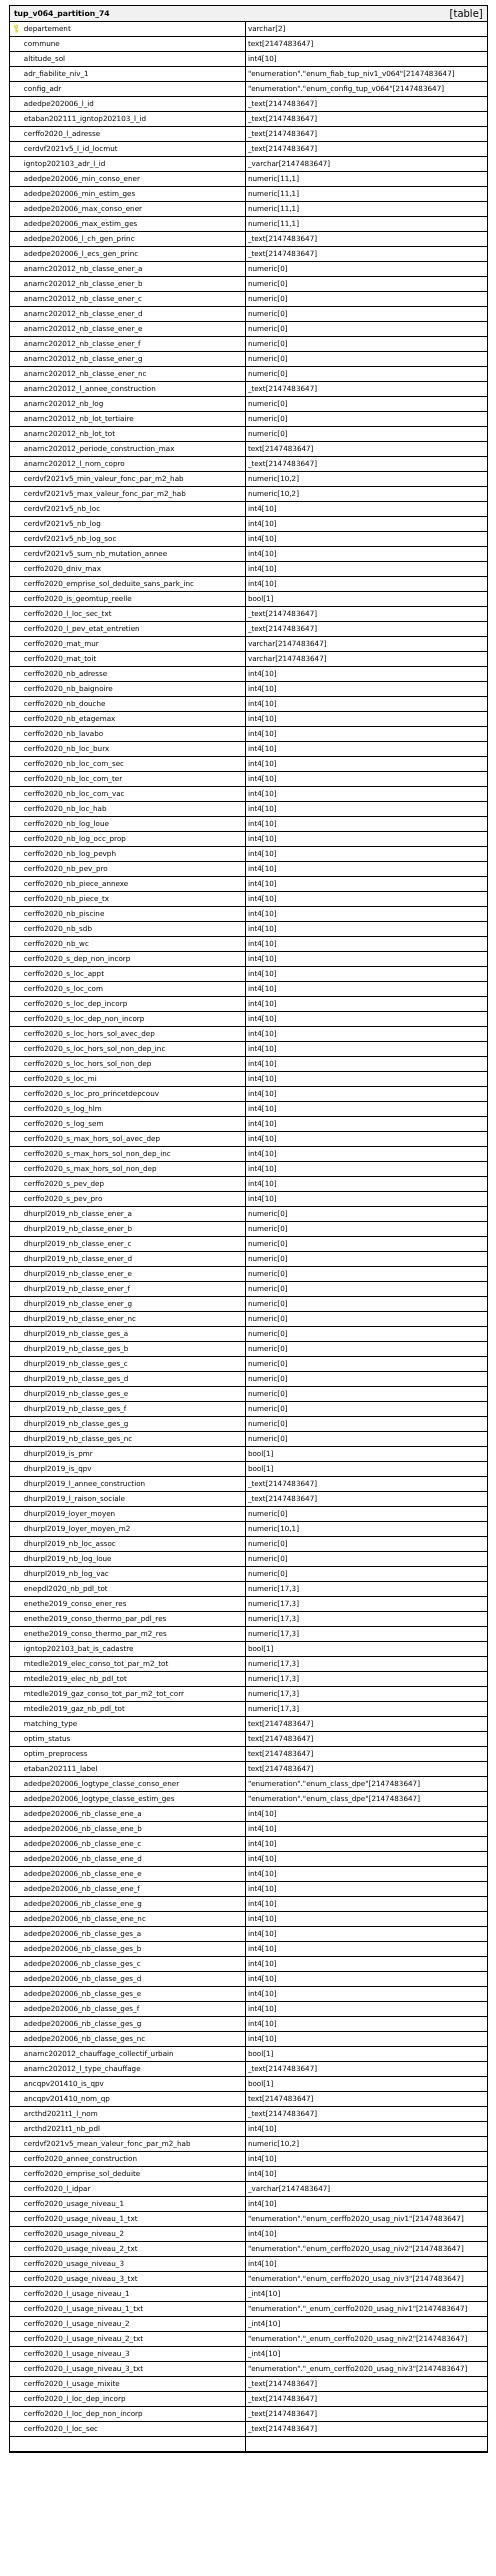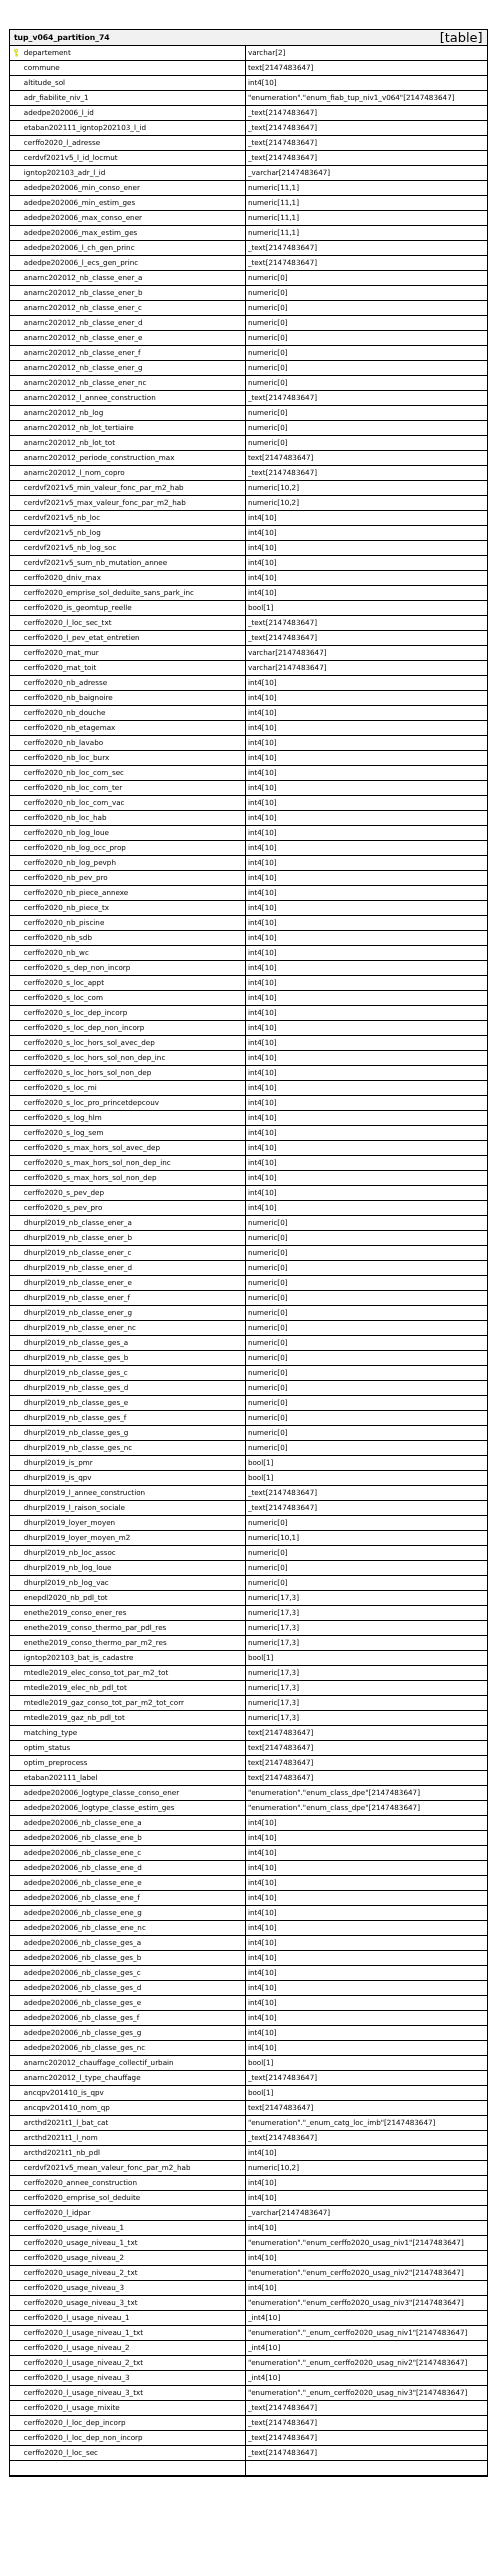--- a/index.html
+++ b/index.html
@@ -7,30 +7,29 @@
     position:relative;
     width:497px;height:3789px;
     background:#ffffff;
     font-family:"DejaVu Sans",sans-serif;
     color:#000;
   }
   .entity{
     position:absolute;left:8.8px;top:5.2px;width:479px;
     border:1.5px solid #000;background:#eab308;
     box-sizing:border-box;
-    margin-top:24px;
   }
   .hdr{
     height:15.5px;background:#f1f1f1;border-bottom:1px solid #000;
     box-sizing:border-box;
     display:flex;align-items:center;justify-content:space-between;
     padding:0 4.1px;
   }
   .hdr .title{font-weight:bold;font-size:7.7px;white-space:nowrap;}
-  .hdr .badge{font-size:13px;white-space:nowrap;}
+  .hdr .badge{font-size:10px;white-space:nowrap;}
   .row{
     display:flex;align-items:stretch;
     height:15px;box-sizing:border-box;
     border-bottom:1px solid #000;
     background:#fff;
   }
   .cell-name{
     width:235px;box-sizing:border-box;position:relative;
     padding-left:14px;display:flex;align-items:center;
     font-size:7.2px;white-space:nowrap;overflow:hidden;
@@ -86,20 +85,28 @@
         <div class="row">
           <div class="cell-name">
             <span>adr_fiabilite_niv_1</span>
           </div>
           <div class="cell-type">
             <span>"enumeration"."enum_fiab_tup_niv1_v064"[2147483647]</span>
           </div>
         </div>
         <div class="row">
           <div class="cell-name">
+            <span>config_adr</span>
+          </div>
+          <div class="cell-type">
+            <span>"enumeration"."enum_config_tup_v064"[2147483647]</span>
+          </div>
+        </div>
+        <div class="row">
+          <div class="cell-name">
             <span>adedpe202006_l_id</span>
           </div>
           <div class="cell-type">
             <span>_text[2147483647]</span>
           </div>
         </div>
         <div class="row">
           <div class="cell-name">
             <span>etaban202111_igntop202103_l_id</span>
           </div>
@@ -1154,28 +1161,20 @@
           <div class="cell-type">
             <span>bool[1]</span>
           </div>
         </div>
         <div class="row">
           <div class="cell-name">
             <span>ancqpv201410_nom_qp</span>
           </div>
           <div class="cell-type">
             <span>text[2147483647]</span>
-          </div>
-        </div>
-        <div class="row">
-          <div class="cell-name">
-            <span>arcthd2021t1_l_bat_cat</span>
-          </div>
-          <div class="cell-type">
-            <span>"enumeration"."_enum_catg_loc_imb"[2147483647]</span>
           </div>
         </div>
         <div class="row">
           <div class="cell-name">
             <span>arcthd2021t1_l_nom</span>
           </div>
           <div class="cell-type">
             <span>_text[2147483647]</span>
           </div>
         </div>

